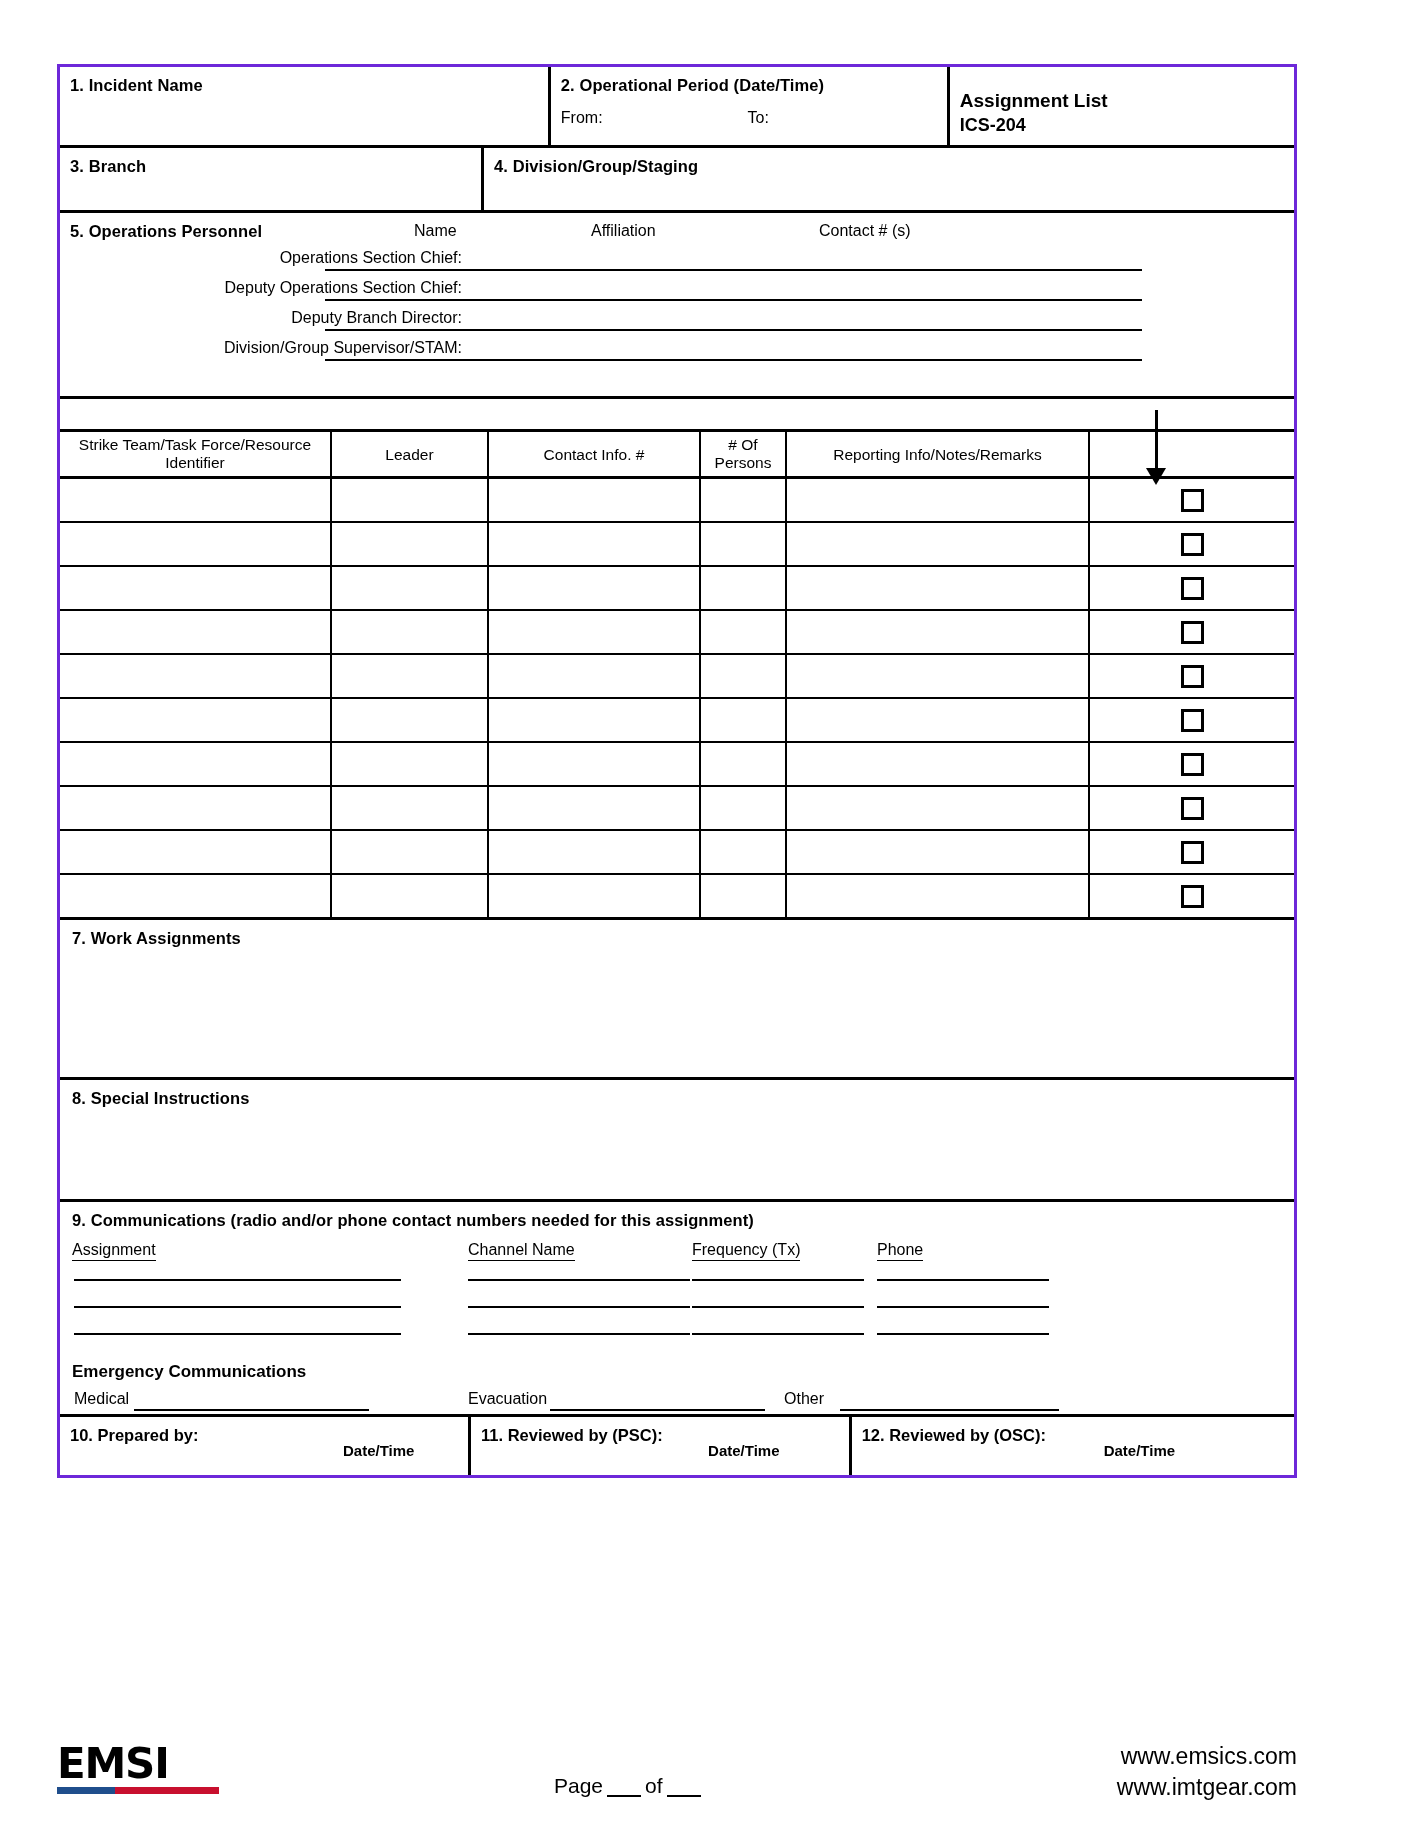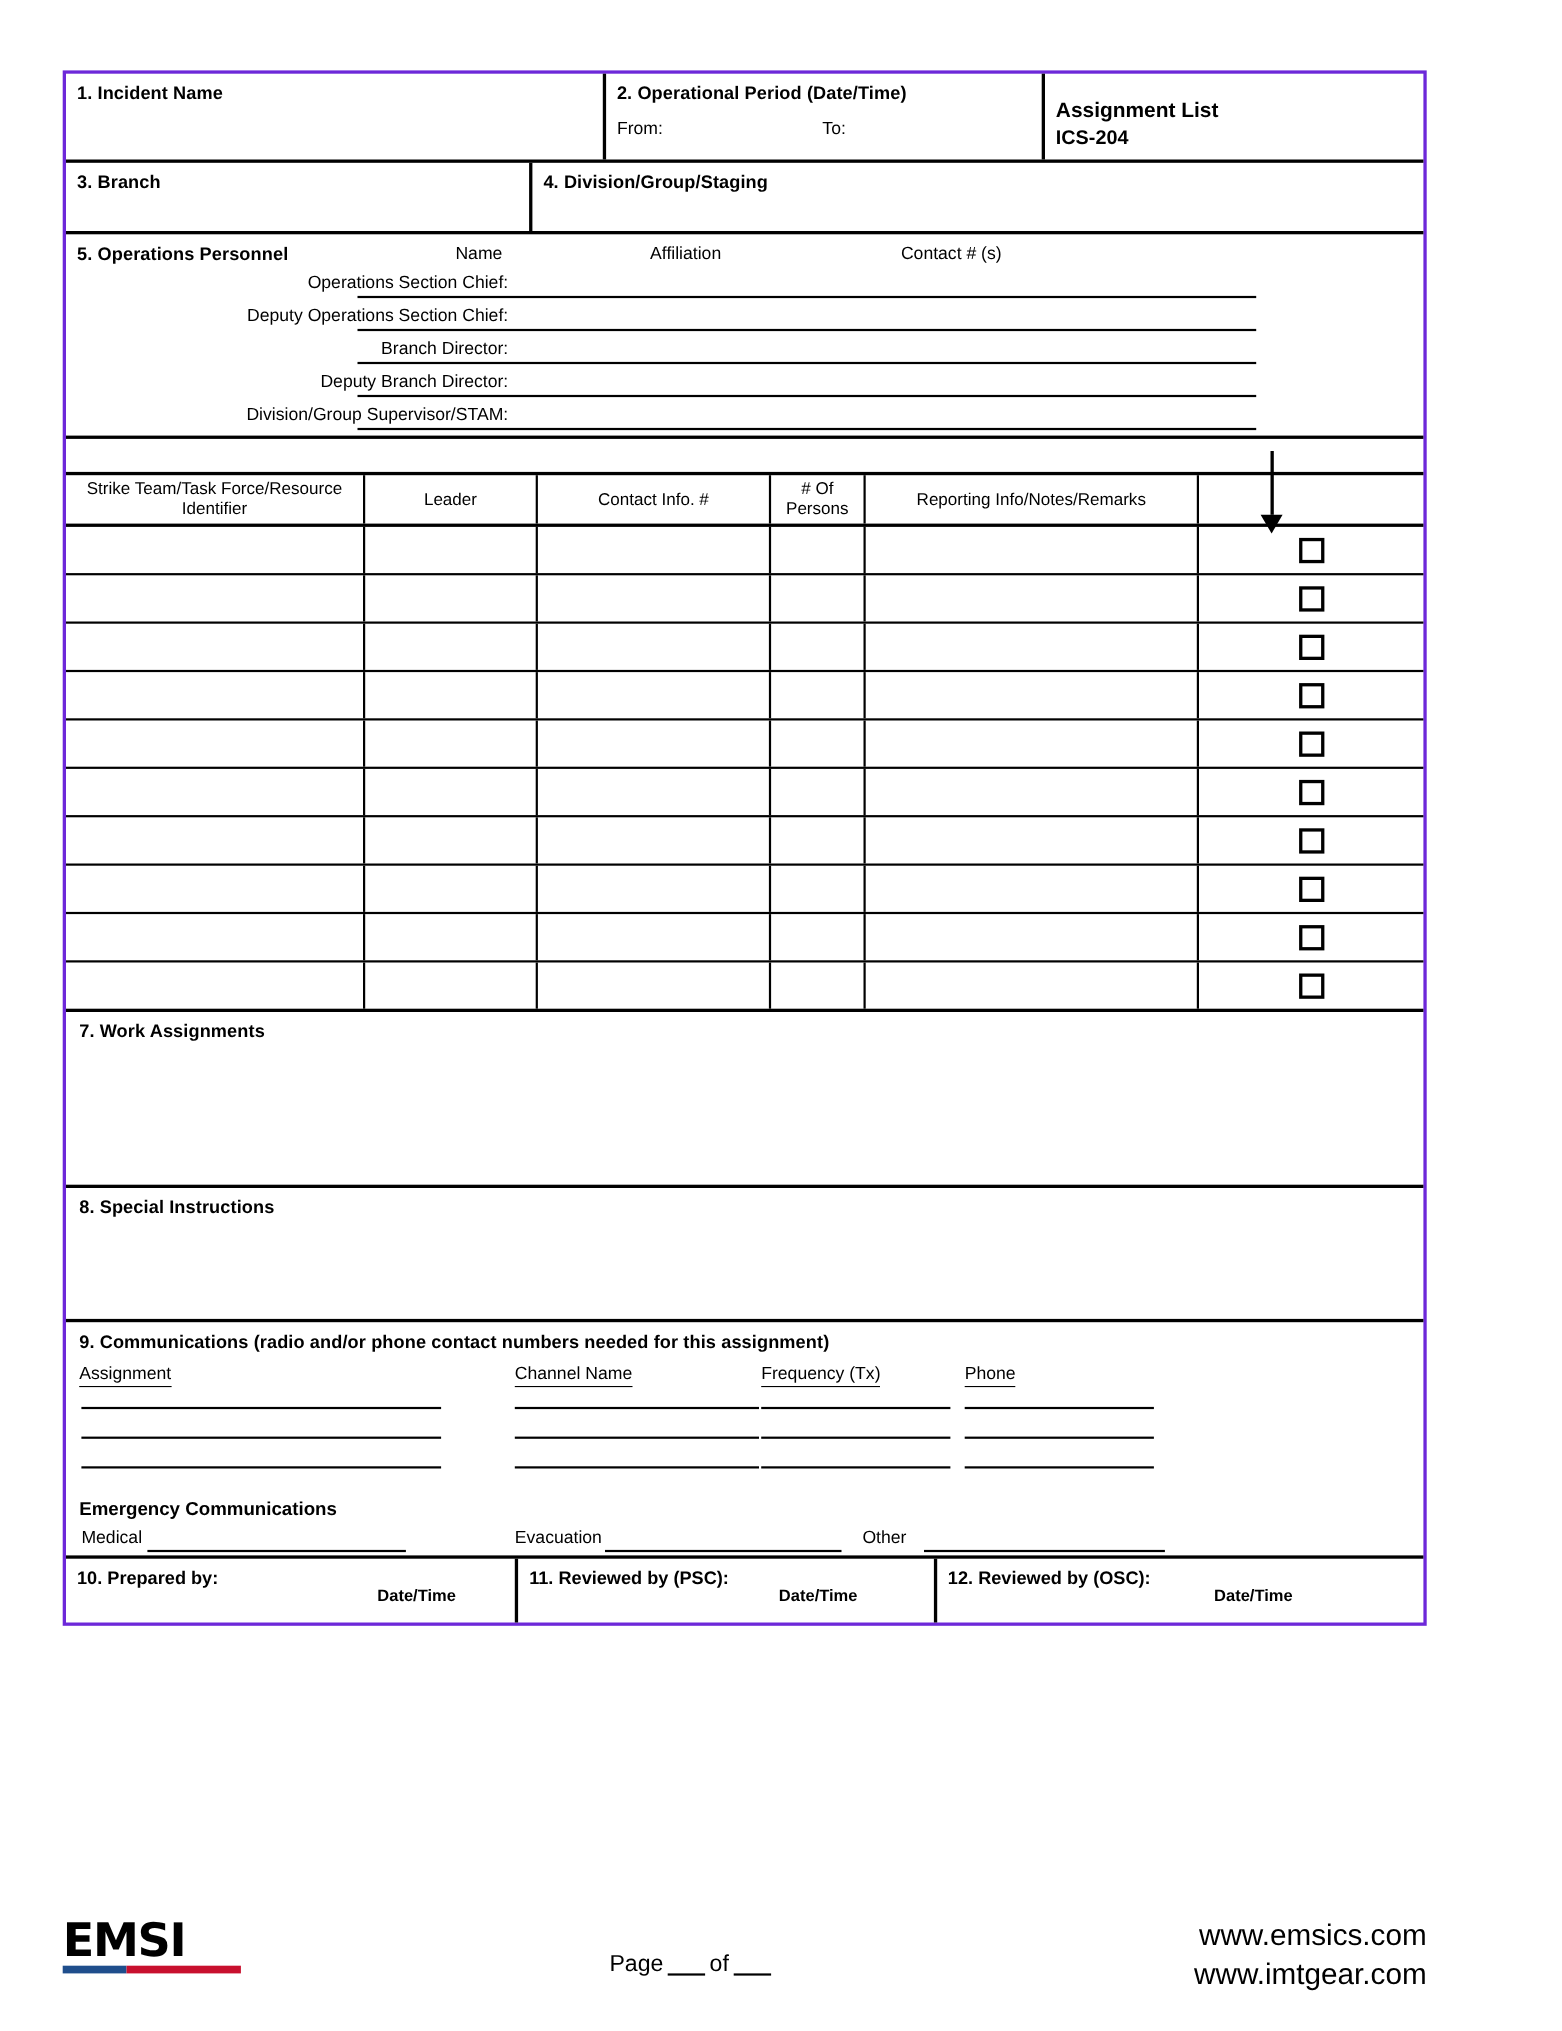--- a/index.html
+++ b/index.html
@@ -306,21 +306,21 @@
     width: 34px;
     border-bottom: 2.5px solid #000;
     margin: 0 4px;
     vertical-align: -4px;
   }
   .sites {
     position: absolute;
     right: 0px;
     top: 2px;
     text-align: right;
-    font-size: 27px;
+    font-size: 23px;
     line-height: 1.35;
   }
 </style>
 </head>
 <body>
 
 <div id="page">
 
   <div class="form">
 
@@ -356,24 +356,20 @@
         <span class="lbl-reg s5-affil">Affiliation</span>
         <span class="lbl-reg s5-contact">Contact # (s)</span>
       </div>
 
       <div class="prow">
         <span class="pname">Operations Section Chief:</span>
         <span class="pline"></span>
       </div>
       <div class="prow">
         <span class="pname">Deputy Operations Section Chief:</span>
-        <span class="pline"></span>
-      </div>
-      <div class="prow">
-        <span class="pname">Branch Director:</span>
         <span class="pline"></span>
       </div>
       <div class="prow">
         <span class="pname">Deputy Branch Director:</span>
         <span class="pline"></span>
       </div>
       <div class="prow">
         <span class="pname">Division/Group Supervisor/STAM:</span>
         <span class="pline"></span>
       </div>

